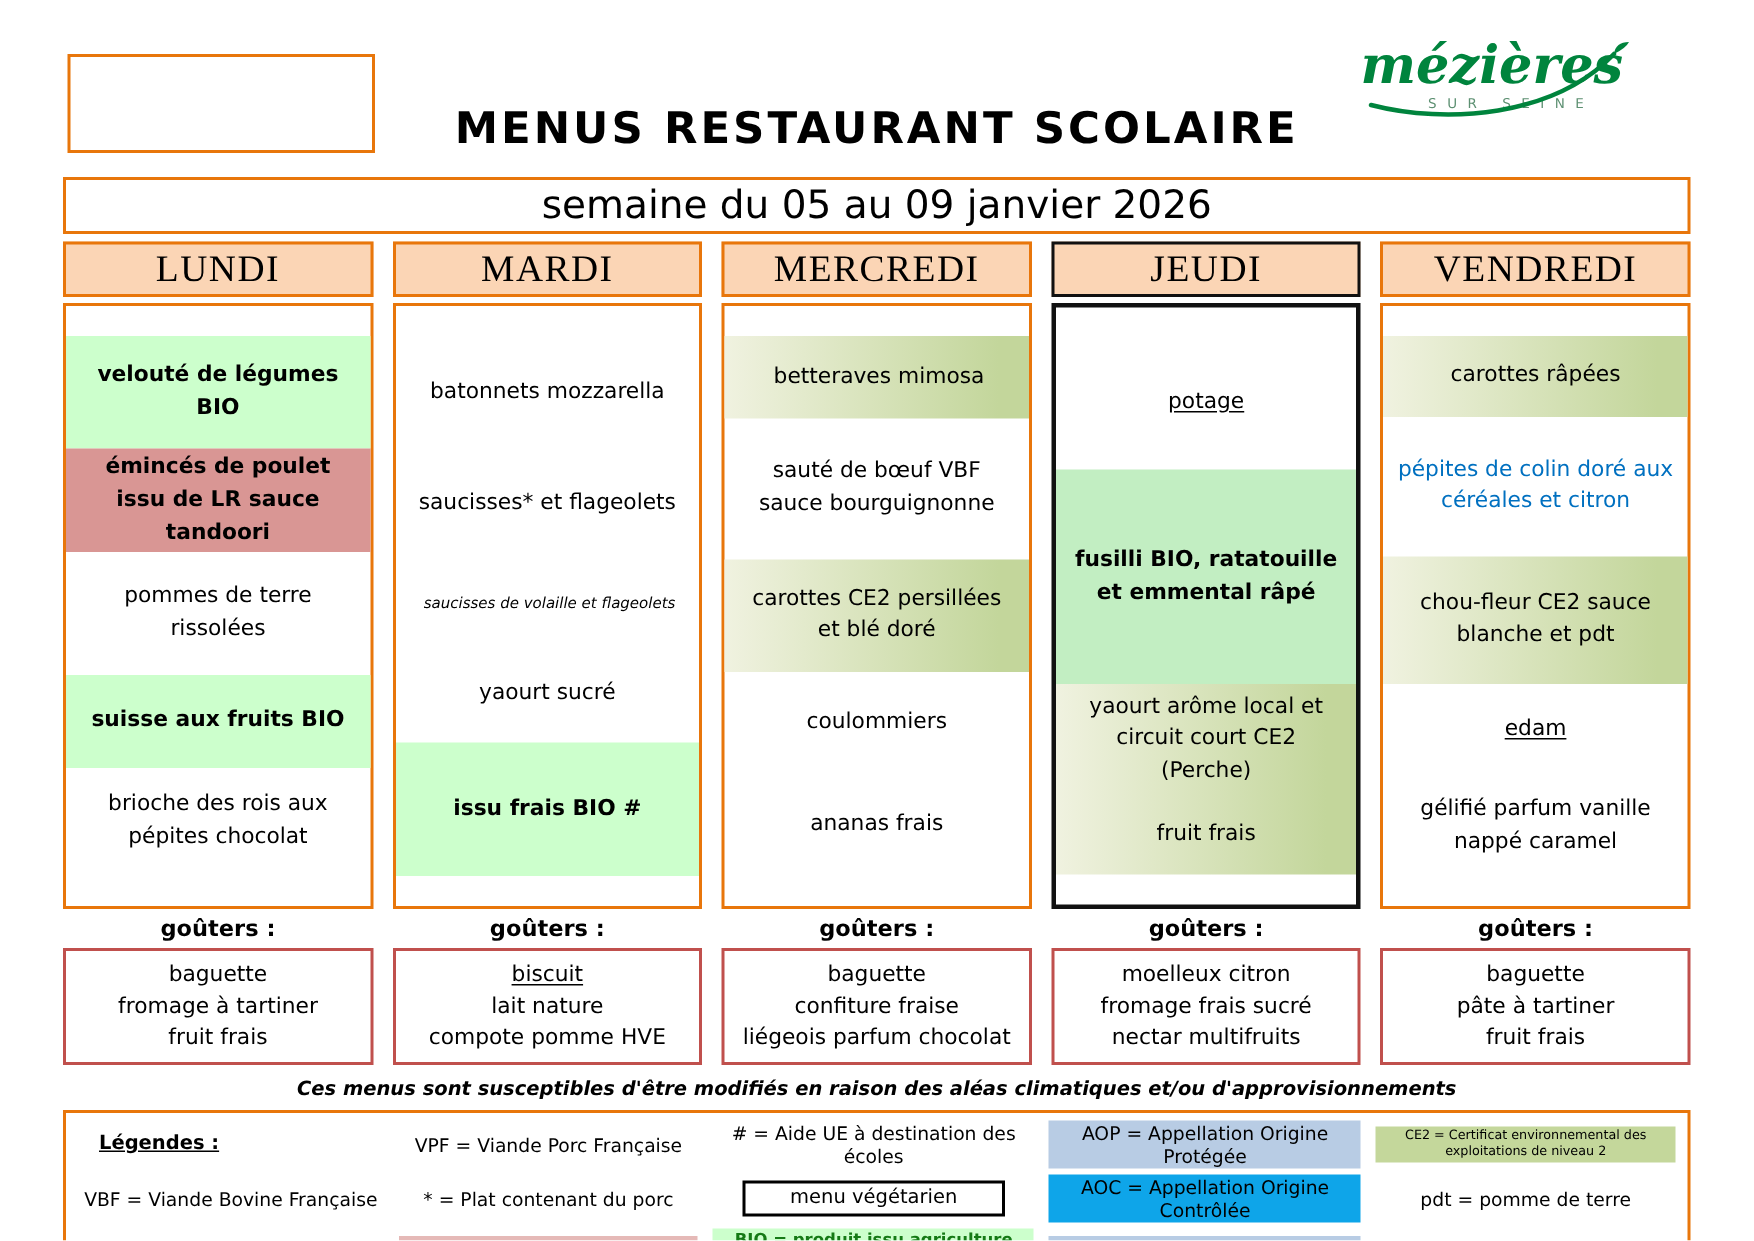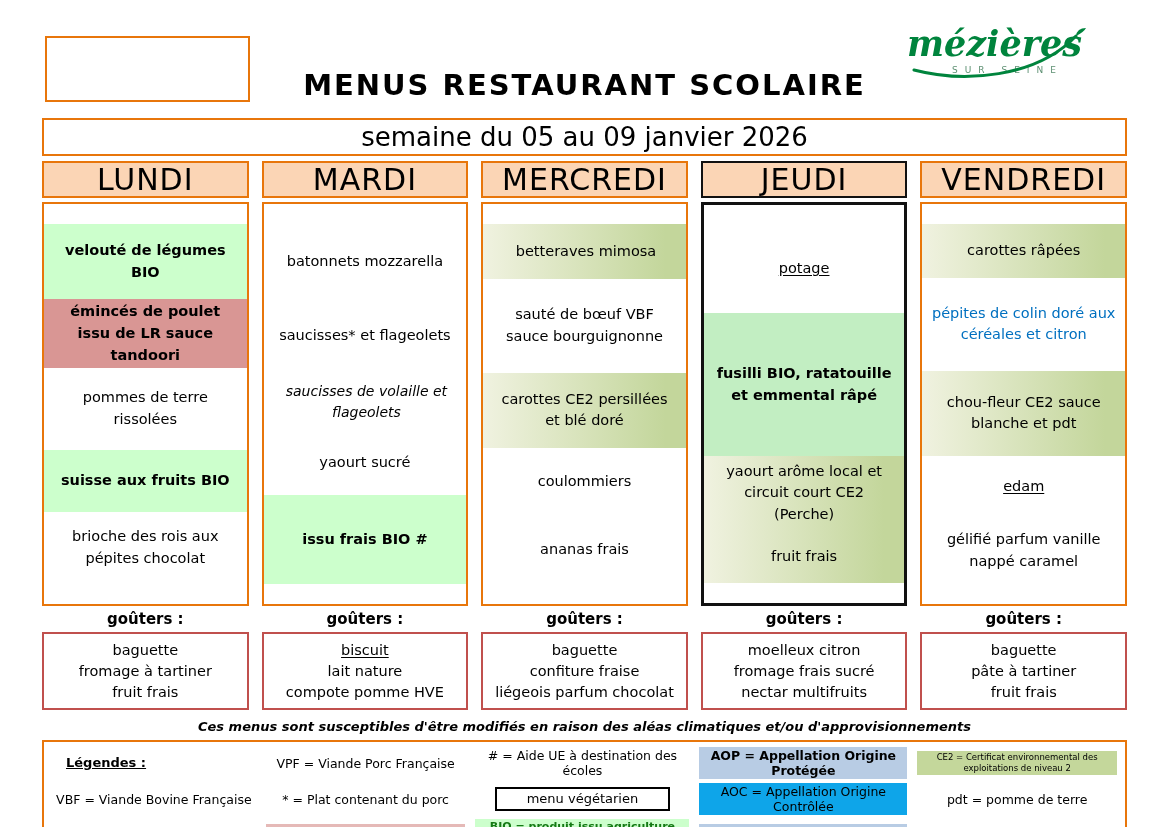--- a/index.html
+++ b/index.html
@@ -18,45 +18,45 @@
   .logo { position:absolute; right:40px; top:-6px; width:185px; text-align:center; }
   .logo-name { position:relative; z-index:2; font-family:"DejaVu Serif","Liberation Serif",serif; font-style:italic; font-weight:bold; font-size:35px; color:var(--logo-green,#00843D); line-height:1.15; }
   .logo-swoosh { position:absolute; left:2px; top:4px; z-index:1; }
   .logo-sub { font-size:9px; letter-spacing:7px; color:#5d9072; margin-top:1px; padding-left:26px; }
 
   
   .week-banner { margin-top:4px; height:38px; border:2px solid var(--orange,#E8760B); display:flex; align-items:center; justify-content:center; font-size:26px; background:#fff; }
 
   
   .days-grid { margin-top:5px; display:grid; grid-template-columns:repeat(5,1fr); column-gap:13px; }
-  .day-header { height:37px; border:2px solid var(--orange,#E8760B); background:var(--header-bg,#FBD5B5); display:flex; align-items:center; justify-content:center; font-size:30px; letter-spacing:1px; }
+  .day-header { height:37px; border:2px solid var(--orange,#E8760B); background:var(--header-bg,#FBD5B5); display:flex; align-items:center; justify-content:center; font-size:25px; letter-spacing:1px;font-family:Liberation Serif, serif; }
   .day-header.black { border-color:#111; }
   .day-body { margin-top:4px; height:404px; border:2px solid var(--orange,#E8760B); background:#fff; display:flex; flex-direction:column; padding:20px 0; }
   .day-body.black { border:3px solid #111; }
   .menu-item { flex:1 1 0; display:flex; align-items:center; justify-content:center; text-align:center; padding:2px 9px; font-size:14.5px; line-height:1.5; }
   .bg-green  { background:var(--green,#CCFFCC); }
   .bg-green2 { background:var(--green2,#C2EEC2); }
   .bg-pink   { background:var(--pink,#D99694); }
   .bg-khaki  { background:linear-gradient(90deg,var(--khaki-start,#F0F2E0) 0%,var(--khaki-end,#C3D69B) 90%); }
   .bold { font-weight:bold; }
-  .small-italic { font-size:14px; font-style:italic;padding-left:12px; }
+  .small-italic { font-size:10px; font-style:italic;padding-left:12px; }
   .text-blue { color:var(--blue-text,#0070C0); }
   .menu-item span.u, .gouter-item.u { text-decoration:underline; text-underline-offset:2px; }
 
   
   .gouter-label { margin-top:4px; height:22px; text-align:center; font-weight:bold; font-size:15px; }
   .gouter-box { border:2px solid var(--gouter-border,#C0504D); height:78px; display:flex; flex-direction:column; align-items:center; justify-content:center; font-size:14.5px; line-height:21px; text-align:center; background:#fff; }
 
   
   .footer-note { margin-top:9px; text-align:center; font-size:13px; font-weight:bold; font-style:italic; }
   .legend-box { margin-top:6px; border:2px solid var(--orange,#E8760B); padding:5px 8px 6px; background:#fff; }
   .legend-grid { display:grid; grid-template-columns:1fr 0.98fr 1.05fr 1.02fr 0.98fr; column-gap:10px; row-gap:4px; align-items:center; }
   .lg-cell { font-size:12.5px; text-align:center; line-height:1.2; padding:1px 2px; min-height:18px; display:flex; align-items:center; justify-content:center; }
   .lg-title { font-weight:bold; text-decoration:underline; justify-content:flex-start; padding-left:14px; font-size:13px; }
-  .lg-blue { background:var(--legend-blue,#B8CCE4);font-weight:bold; }
+  .lg-blue { background:var(--legend-blue,#B8CCE4); }
   .lg-bluegreen { background:#0ea5e9; }
   .lg-pink { background:var(--legend-pink,#E5B9B7); }
   .lg-khaki { background:var(--legend-khaki,#C4D79B); font-size:8.5px; line-height:1.25; }
   .lg-bio { background:#CCFFCC; color:#157A15; font-size:11px; font-weight:bold; }
   .lg-boxed { border:2px solid #000; background:#fff; justify-self:center; padding:2px 30px; font-size:13px; }
 </style>
 </head>
 <body>
 
 <div class="page">

